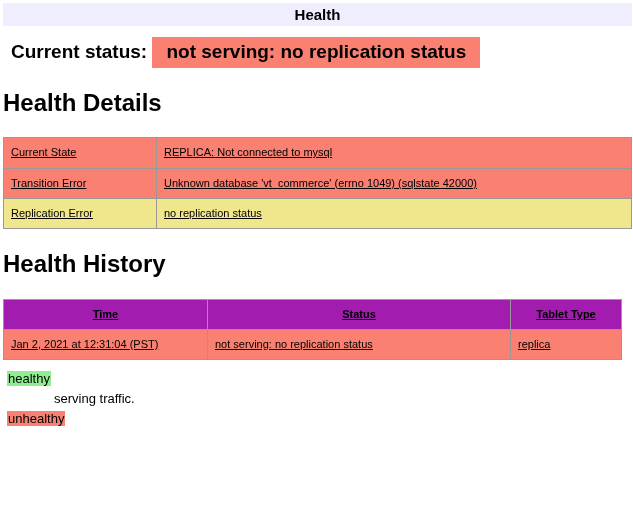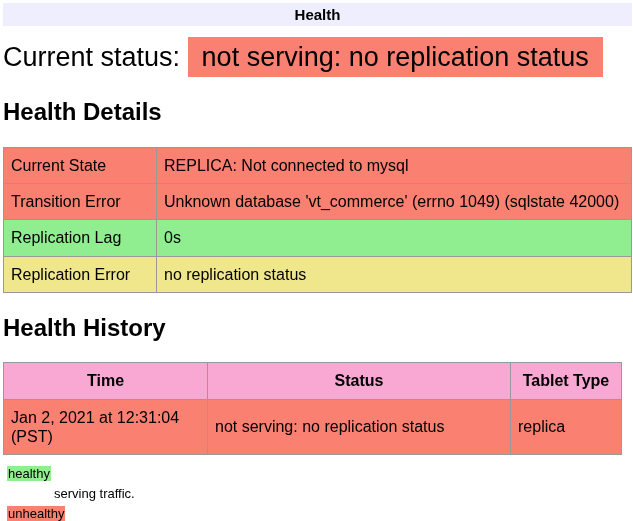--- a/index.html
+++ b/index.html
@@ -20,56 +20,58 @@
   }
   h1[data-name="page-title"] {
     margin: 0 0 11px 0;
     padding: 3px 11px;
     text-align: center;
     font-size: 15px;
     font-weight: bold;
     background-color: var(--header_bg);
   }
   .status-line {
-    font-size: 27px;
+    font-size: 19px;
     line-height: 1.2;
-    margin: 0;
+    margin: 8px;
+    font-weight: bold;
   }
   [data-name="current-status-badge"] {
     display: inline-block;
     padding: 4px 14px;
   }
   h2.section-heading {
     font-size: 24px;
     font-weight: bold;
     margin: 21px 0 21px 0;
     line-height: 1.15;
   }
   table {
     border-collapse: collapse;
-    font-size: 16px;
+    font-size: 11px;
+    text-decoration: underline;
   }
   td, th {
     border: 1px solid var(--table_border);
     padding: 8px 7px;
     line-height: 1.2;
   }
   table.details {
     width: 100%;
   }
   table.details td.key {
     width: 138px;
   }
   table.history th.col-time   { width: 189px; }
   table.history th.col-status { width: 288px; }
   table.history th.col-type   { width: 96px; }
   table.history th {
     font-weight: bold;
     text-align: center;
-    background: #f9a8d4;
+    background: #a21caf;
   }
   
   .healthy   { background-color: var(--healthy); }
   .unhappy   { background-color: var(--unhappy); border-radius: 6px; }
   .unhealthy { background-color: var(--unhealthy); }
   dl.legend {
     font-size: 13px;
     line-height: 16px;
     margin: 11px 0 0 0;
   }
@@ -95,24 +97,20 @@
 <table class="details" data-name="health-details-table">
   <tbody>
     <tr data-name="table-row" class="unhealthy">
       <td class="key" data-name="detail-key">Current State</td>
       <td data-name="detail-value">REPLICA: Not connected to mysql</td>
     </tr>
     <tr data-name="table-row" class="unhealthy">
       <td class="key" data-name="detail-key">Transition Error</td>
       <td data-name="detail-value">Unknown database 'vt_commerce' (errno 1049) (sqlstate 42000)</td>
     </tr>
-    <tr data-name="table-row" class="healthy">
-      <td class="key" data-name="detail-key">Replication Lag</td>
-      <td data-name="detail-value">0s</td>
-    </tr>
     <tr data-name="table-row" class="unhappy">
       <td class="key" data-name="detail-key">Replication Error</td>
       <td data-name="detail-value">no replication status</td>
     </tr>
   </tbody>
 </table>
 
 <h2 class="section-heading" data-name="health-history-heading">Health History</h2>
 
 <table class="history" data-name="health-history-table">

